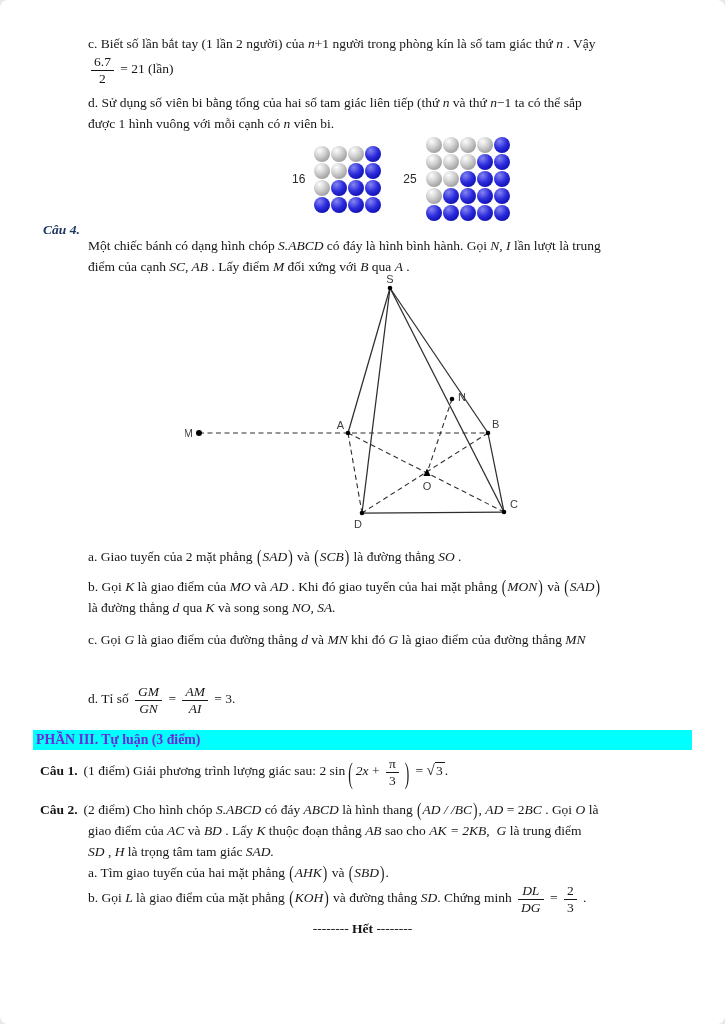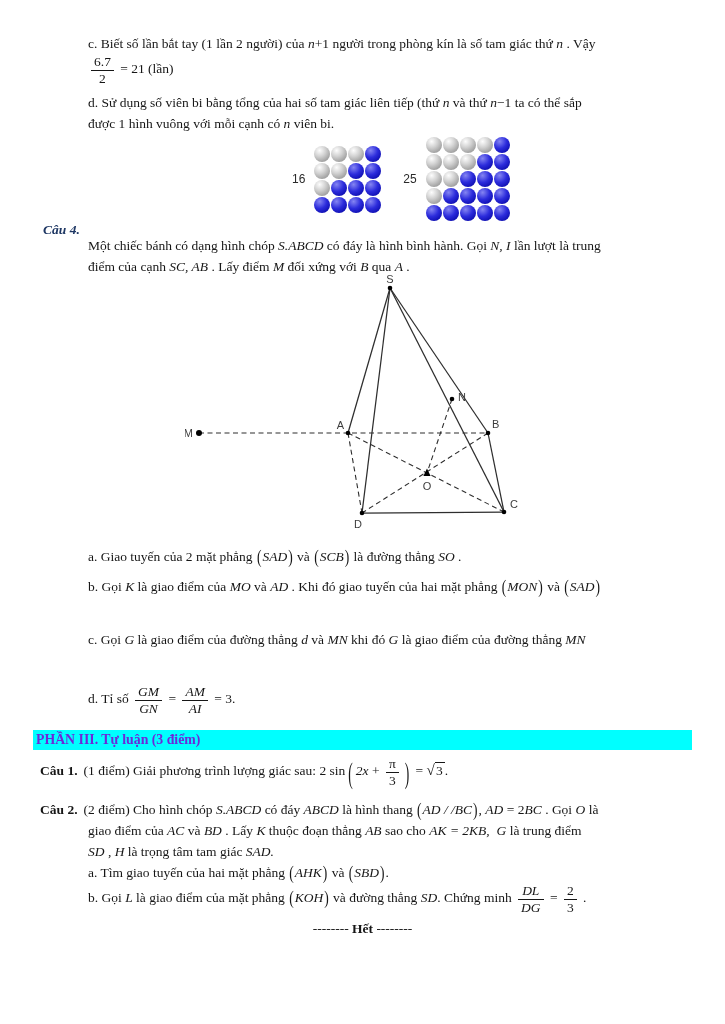--- a/index.html
+++ b/index.html
@@ -1,20 +1,20 @@
 <!DOCTYPE html>
 <html><head>
 <meta charset="utf-8">
 <style>
   html,body { margin:0; padding:0; background:#e8e8e8; }
   .page {
     position:relative; width:725px; height:1024px; margin:0 auto;
     background:#ffffff; overflow:hidden;
     font-family:"Liberation Serif","DejaVu Serif",serif;
-    font-size:13.5px; color:#161616;
+    font-size:13.5px; color:#161616;border-radius:8px;
   }
   .block { position:absolute; }
   .line { white-space:nowrap; line-height:21px; }
   .line span { white-space:pre; }
   .m  { font-style:italic; }
   .b  { font-weight:bold; }
   .qlabel { font-weight:bold; margin-right:6px;text-align:center; }
   .navy { color:#1f3864; }
   .pp { display:inline-block; transform:scaleY(1.45); font-weight:300; margin:0 1px; }
   .bp { display:inline-block; transform:scaleY(2.25); font-weight:200; margin:0 3px; vertical-align:-2px; }
@@ -173,20 +173,21 @@
     <text x="193" y="437" text-anchor="end">M</text>
     <text x="458" y="401" text-anchor="start">N</text>
     <text x="427" y="490" text-anchor="middle">O</text>
   </svg>
 
   <div class="block" style="left:88px; top:546px;">
     <div class="line"><span>a. Giao tuyến của 2 mặt phẳng </span><span class="pp">(</span><span class="m">SAD</span><span class="pp">)</span><span> và </span><span class="pp">(</span><span class="m">SCB</span><span class="pp">)</span><span> là đường thẳng </span><span class="m">SO</span><span> .</span></div>
   </div>
   <div class="block" style="left:88px; top:576px;">
     <div class="line"><span>b. Gọi </span><span class="m">K</span><span> là giao điểm của </span><span class="m">MO</span><span> và </span><span class="m">AD</span><span> . Khi đó giao tuyến của hai mặt phẳng </span><span class="pp">(</span><span class="m">MON</span><span class="pp">)</span><span> và </span><span class="pp">(</span><span class="m">SAD</span><span class="pp">)</span></div>
+    <div class="line"><span>là đường thẳng </span><span class="m">d</span><span> qua </span><span class="m">K</span><span> và song song </span><span class="m">NO, SA.</span></div>
   </div>
   <div class="block" style="left:88px; top:629px;">
     <div class="line"><span>c. Gọi </span><span class="m">G</span><span> là giao điểm của đường thẳng </span><span class="m">d</span><span> và </span><span class="m">MN</span><span> khi đó </span><span class="m">G</span><span> là giao điểm của đường thẳng </span><span class="m">MN</span></div>
   </div>
   <div class="block" style="left:88px; top:678px;margin-top:6px;">
     <div class="line"><span>d. Tỉ số </span><span class="frac m"><span class="fn">GM</span><span class="fd">GN</span></span><span> = </span><span class="frac m"><span class="fn">AM</span><span class="fd">AI</span></span><span> = 3.</span></div>
   </div>
 
   <div class="block section-bar">
     <span>PHẦN III. Tự luận (3 điểm)</span>

